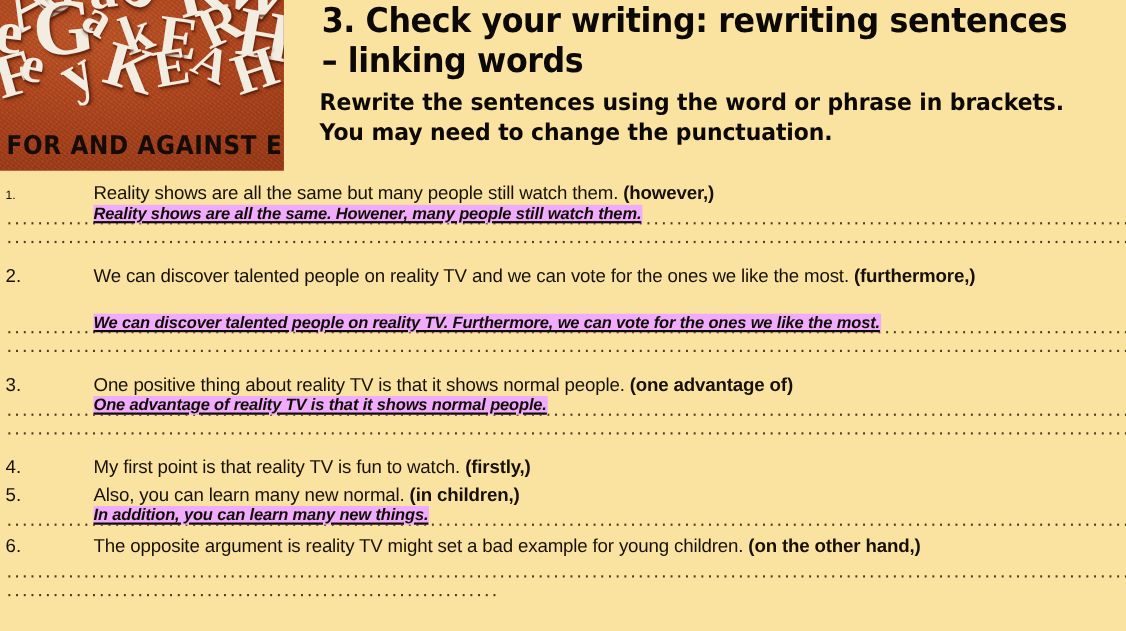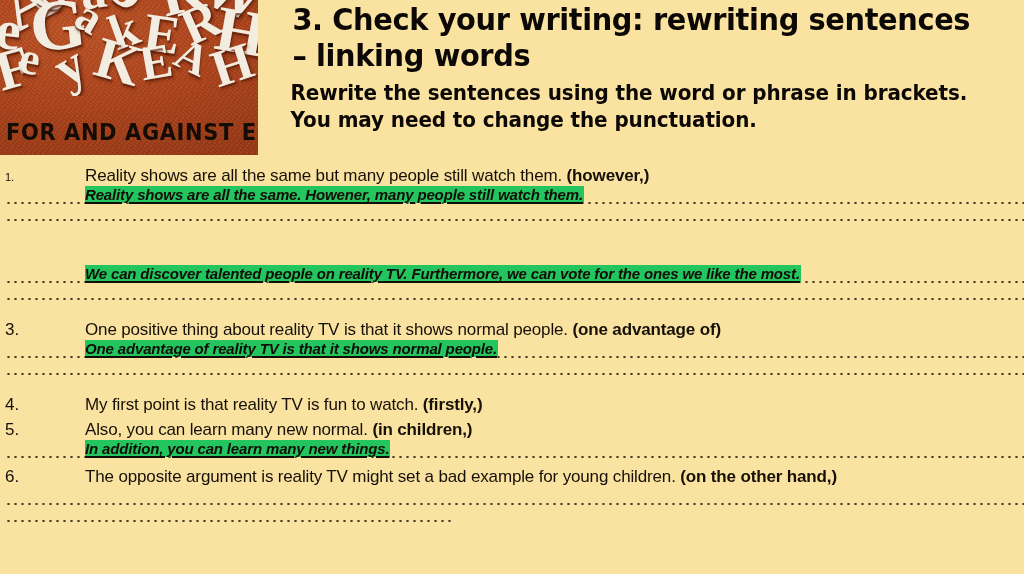--- a/index.html
+++ b/index.html
@@ -163,21 +163,21 @@
     display: inline-block;
     margin-left: 80px;
     font-size: 15px;
     font-weight: 700;
     font-style: italic;
     letter-spacing: -0.15px;
     color: #120c06;
     text-decoration: underline;
     text-underline-offset: 2px;
     text-decoration-thickness: 2px;
-    background: #22c55e;
+    background: #f0abfc;
     padding-right: 1px;
   }
 
   .blank-row {
     position: relative;
     height: 20px;
     overflow: hidden;
   }
   .blank-row .dotline { bottom: 7px; }
 </style>
@@ -221,20 +221,21 @@
     </div>
   </div>
 
   <div class="exercise" id="exercise">
       <div class="q-row"><span class="q-num small">1.</span><span class="q-text"><span>Reality shows are all the same but many people still watch them. </span><b>(however,)</b></span></div>
       <div class="a-row"><div class="dotline"></div><span class="a-text">Reality shows are all the same. Howener, many people still watch them.</span></div>
       <div class="blank-row">
         <div class="dotline"></div>
       </div>
       <div style="height: 13px;"></div>
+      <div class="q-row"><span class="q-num">2.</span><span class="q-text"><span>We can discover talented people on reality TV and we can vote for the ones we like the most. </span><b>(furthermore,)</b></span></div>
       <div style="height: 24px;"></div>
       <div class="a-row"><div class="dotline"></div><span class="a-text">We can discover talented people on reality TV. Furthermore, we can vote for the ones we like the most.</span></div>
       <div class="blank-row">
         <div class="dotline"></div>
       </div>
       <div style="height: 13px;"></div>
       <div class="q-row"><span class="q-num">3.</span><span class="q-text"><span>One positive thing about reality TV is that it shows normal people. </span><b>(one advantage of)</b></span></div>
       <div class="a-row"><div class="dotline"></div><span class="a-text">One advantage of reality TV is that it shows normal people.</span></div>
       <div class="blank-row">
         <div class="dotline"></div>

